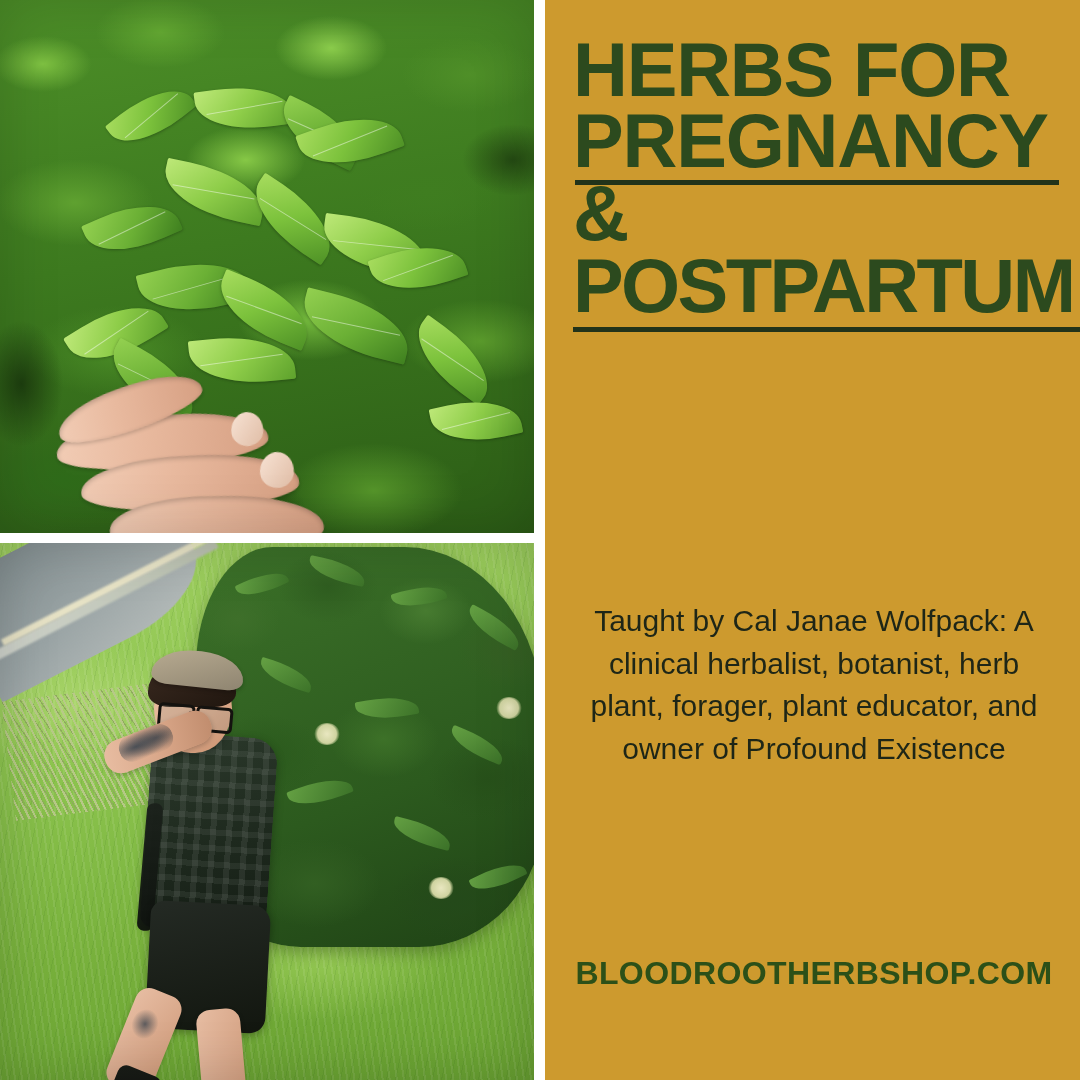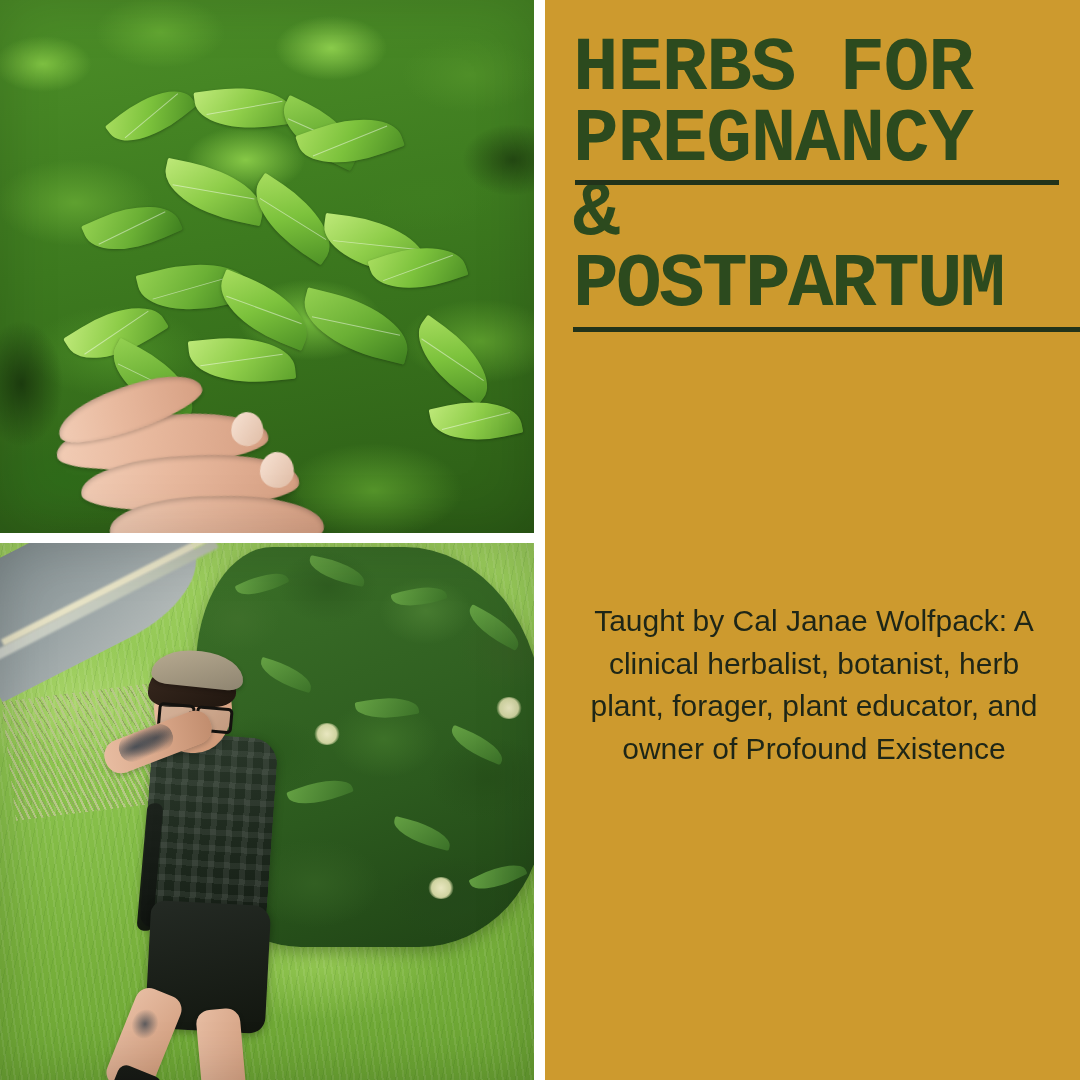--- a/index.html
+++ b/index.html
@@ -137,21 +137,21 @@
   .strap{position:absolute;left:46px;top:186px;width:16px;height:128px;
     background:linear-gradient(180deg,#1b211b,#0e120e);border-radius:7px;transform:rotate(5deg);opacity:.95;}
 
   .photo-vignette{position:absolute;inset:0;pointer-events:none;
     box-shadow:inset 0 0 60px rgba(0,0,0,.17);}
 
   
   .panel{position:absolute;left:545px;top:0;width:535px;height:1080px;background:#cd9a2e;}
 
   .headline{position:absolute;left:28px;top:34px;width:490px;color:#2c4a1e;
-    font-family:Liberation Mono, monospace;font-weight:bold;
+    font-family:Liberation Sans, sans-serif;font-weight:bold;
     font-size:76px;line-height:0.94;letter-spacing:-1.2px;text-transform:uppercase;}
   .hl-line{display:block;white-space:nowrap;}
   .hl-line.ul{position:relative;}
   .hl-line.ul::after{content:"";position:absolute;left:2px;right:4px;bottom:-8px;height:5px;
     background:#22331a;}
   .hl-line.amp{font-size:78px;}
   .hl-line.post{letter-spacing:-2.6px;}
   .hl-line.post::after{left:0px;right:-28px;bottom:-10px;}
 
   .para{position:absolute;left:30px;width:478px;color:#1e2617;text-align:center;
@@ -266,16 +266,17 @@
       <span class="hl-line ul post">POSTPARTUM</span>
     </div>
 
 
     <div class="para bio">Taught by Cal Janae Wolfpack:  A clinical herbalist, botanist, herb plant, forager, plant educator, and owner of Profound Existence</div>
 
     <div class="detail when">
     </div>
 
     <div class="detail price">
+      <span class="d-line url">BLOODROOTHERBSHOP.COM</span>
     </div>
 
   </div>
 </div>
 
 </body></html>

